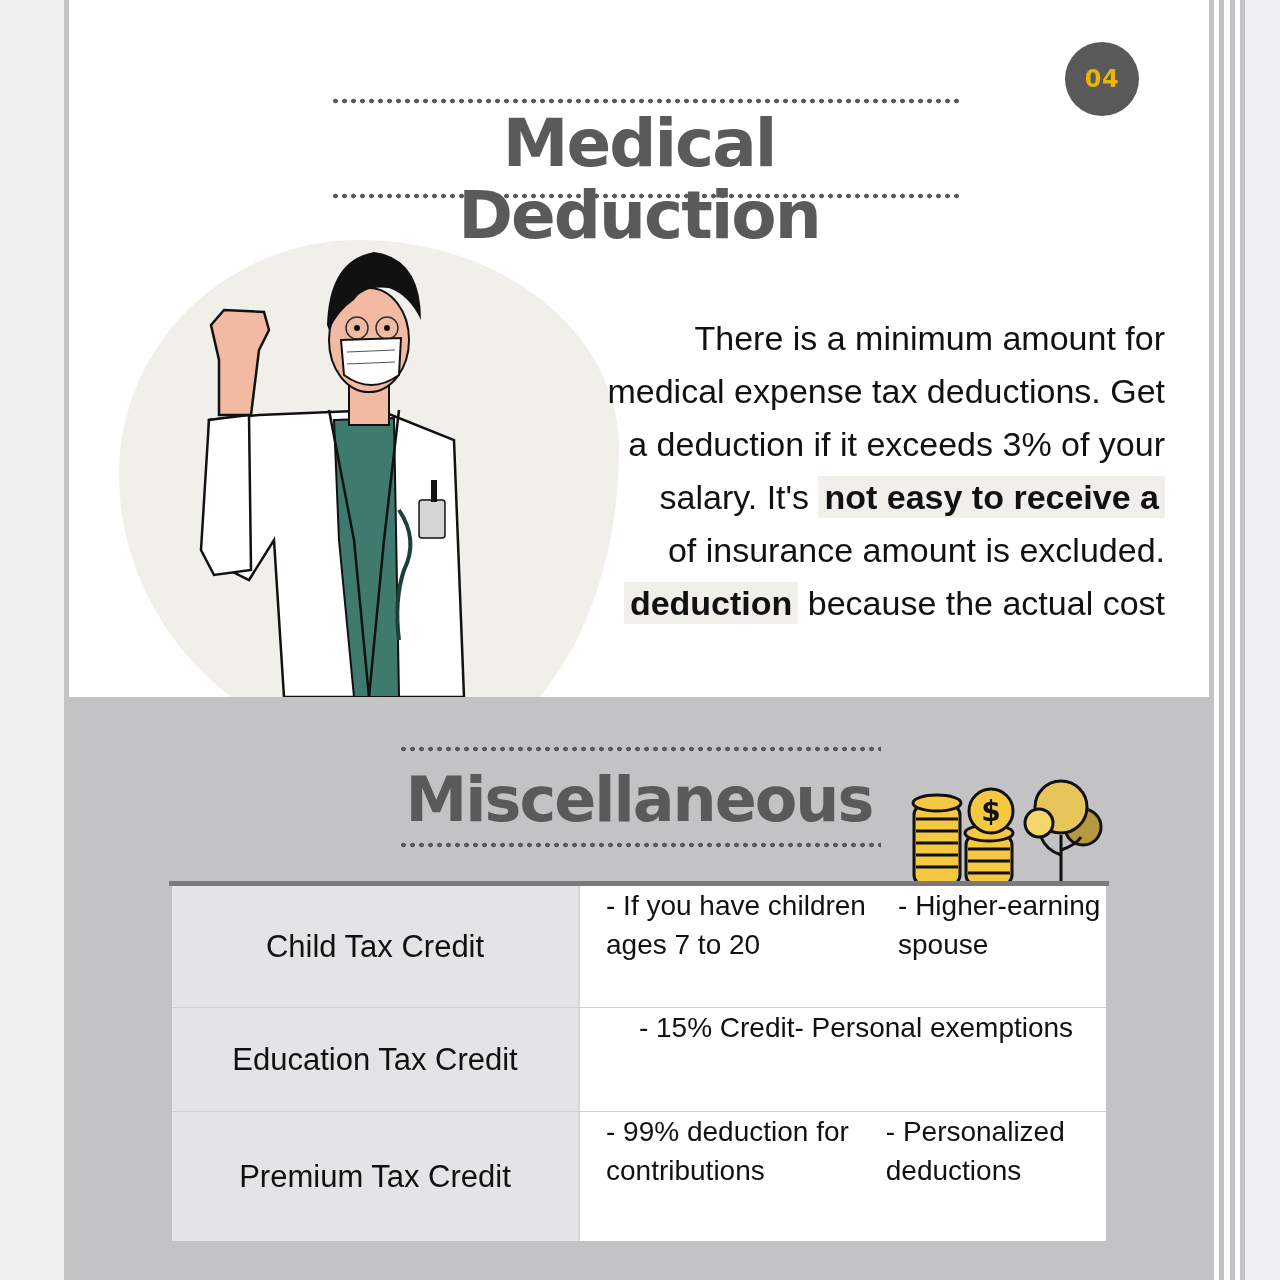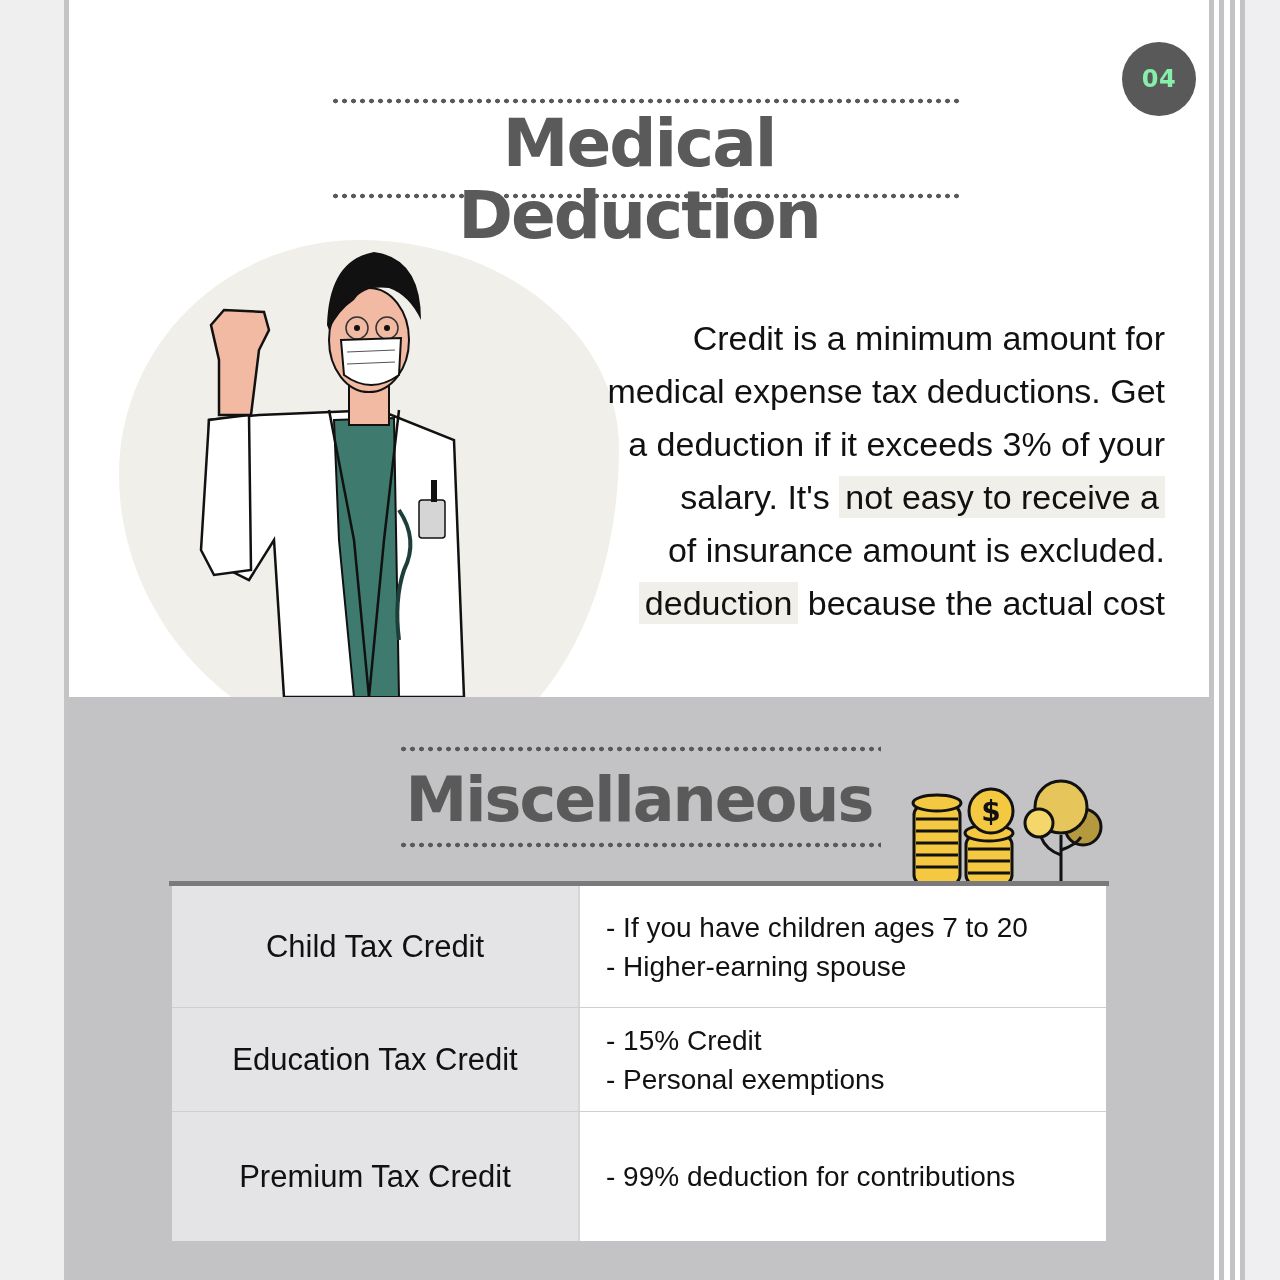--- a/index.html
+++ b/index.html
@@ -9,46 +9,46 @@
   .left-margin { position: absolute; left: 0; top: 0; width: 64px; height: 1280px; background: #efefef; }
   .left-border { position: absolute; left: 64px; top: 0; width: 5px; height: 1280px; background: #c4c4c4; }
 
   .page { position: absolute; left: 69px; top: 0; width: 1140px; height: 1280px; background: #ffffff; overflow: hidden; }
 
   .right-stripes { position: absolute; left: 1209px; top: 0; width: 71px; height: 1280px; background: #efeef0; }
   .stripe { position: absolute; top: 0; height: 1280px; width: 5px; background: #c3c2c4; }
   .stripe-gap { position: absolute; top: 0; height: 1280px; background: #ffffff; }
 
   
-  .badge { position: absolute; left: 1053px; top: 42px; width: 74px; height: 74px; border-radius: 50%; background: #595959; color: #86efac; display: flex; align-items: center; justify-content: center; font-size: 24px; font-weight: bold; font-family: "DejaVu Sans", sans-serif; letter-spacing: 0.5px; }
+  .badge { position: absolute; left: 996px; top: 42px; width: 74px; height: 74px; border-radius: 50%; background: #595959; color: #eab308; display: flex; align-items: center; justify-content: center; font-size: 24px; font-weight: bold; font-family: "DejaVu Sans", sans-serif; letter-spacing: 0.5px; }
 
   .dots { position: absolute; height: 6px; background-image: radial-gradient(circle, #5a5a5a 2.3px, transparent 2.6px); background-size: 9px 6px; background-repeat: repeat-x; }
 
   .title { position: absolute; font-family: "DejaVu Sans", sans-serif; font-weight: bold; color: #5a5a5a; text-align: center; letter-spacing: -2px; }
   .title-medical { left: 250px; top: 108px; width: 640px; font-size: 66px; line-height: 72px; }
   .title-misc { left: 320px; top: 760px; width: 500px; font-size: 62px; line-height: 80px; }
 
   .blob { position: absolute; left: 50px; top: 240px; width: 500px; height: 520px; background: #f1efe9; border-radius: 48% 52% 40% 60% / 45% 40% 60% 55%; }
 
   .doctor { position: absolute; left: 120px; top: 240px; width: 300px; height: 457px; }
 
   .body-text { position: absolute; left: 460px; top: 312px; width: 636px; text-align: right; font-size: 34px; line-height: 53px; color: #111; font-family: "Liberation Sans", sans-serif; }
-  .hl { background: #f1efe9; font-weight: normal; padding: 2px 6px; }
+  .hl { background: #f1efe9; font-weight: bold; padding: 2px 6px; }
 
   
   .gray-section { position: absolute; left: 0; top: 697px; width: 1140px; height: 583px; background: #c3c2c4; }
 
   .coins { position: absolute; left: 842px; top: 775px; width: 200px; height: 115px; }
 
   .table-topbar { position: absolute; left: 100px; top: 881px; width: 940px; height: 5px; background: #7a797b; }
   .table { position: absolute; left: 103px; top: 886px; width: 934px; border-collapse: collapse; }
   .row { display: flex; border-bottom: 1px solid #cfcfd1; }
   .row:last-child { border-bottom: none; }
   .cell-label { width: 408px; background: #e4e3e5; display: flex; align-items: center; justify-content: center; font-size: 31px; color: #111; border-right: 2px solid #d6d5d7; }
-  .cell-desc { flex: 1; background: #ffffff; display: flex; flex-direction: column; justify-content: center; padding-left: 26px; font-size: 28px; line-height: 39px; color: #111; }
+  .cell-desc { flex: 1; background: #ffffff; display: flex; flex-direction: row; justify-content: center; padding-left: 26px; font-size: 28px; line-height: 39px; color: #111; }
 </style>
 </head>
 <body>
 
 <div class="left-margin"></div>
 <div class="left-border"></div>
 
 <div class="page">
 
   <div class="badge">04</div>
@@ -87,21 +87,21 @@
     <line x1="158" y1="112" x2="206" y2="110" stroke="#555" stroke-width="1.2"></line>
     <line x1="158" y1="124" x2="206" y2="122" stroke="#555" stroke-width="1.2"></line>
 
     <path d="M210 270 Q230 300 215 330 Q205 360 210 400" fill="none" stroke="#1d3f3a" stroke-width="4"></path>
 
     <rect x="230" y="260" width="26" height="38" rx="3" fill="#d5d5d5" stroke="#111" stroke-width="1.5"></rect>
     <rect x="242" y="240" width="6" height="22" fill="#111"></rect>
   </svg>
 
   <div class="body-text">
-    <div>Credit is a minimum amount for</div>
+    <div>There is a minimum amount for</div>
     <div>medical expense tax deductions. Get</div>
     <div>a deduction if it exceeds 3% of your</div>
     <div><span>salary. It's </span><span class="hl">not easy to receive a</span></div>
     <div>of insurance amount is excluded.</div>
     <div><span class="hl">deduction</span><span> because the actual cost</span></div>
   </div>
 
   <div class="gray-section"></div>
 
   <div class="dots" style="left:330px; top:746px; width:482px;"></div>
@@ -151,20 +151,21 @@
       <div class="cell-label">Education Tax Credit</div>
       <div class="cell-desc">
         <div>- 15% Credit</div>
         <div>- Personal exemptions</div>
       </div>
     </div>
     <div class="row" style="height:129px;">
       <div class="cell-label">Premium Tax Credit</div>
       <div class="cell-desc">
         <div>- 99% deduction for contributions</div>
+        <div>- Personalized deductions</div>
       </div>
     </div>
   </div>
 
 </div>
 
 <div class="right-stripes">
   <div class="stripe" style="left:0px;"></div>
   <div class="stripe-gap" style="left:5px; width:5px;"></div>
   <div class="stripe" style="left:10px;"></div>

